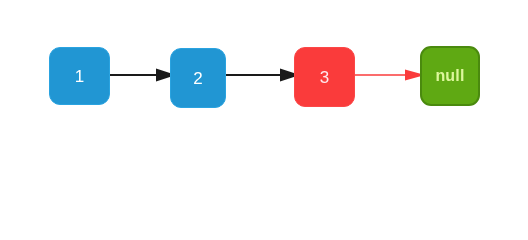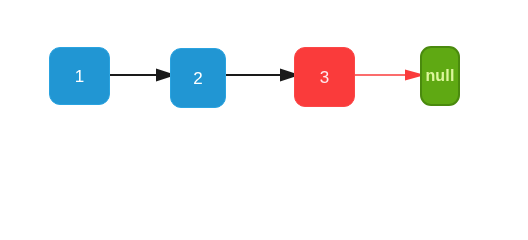--- a/index.html
+++ b/index.html
@@ -70,21 +70,21 @@
     height: 60px;
     background: #fa3b3b;
     border: 1px solid #fb4747;
   }
   #node-3 .node-label { color: #ffe9ee; }
 
   
   #node-null {
     left: 420px;
     top: 46px;
-    width: 40px;
+    width: 60px;
     height: 60px;
     background: #5fa913;
     border: 2px solid #4a8a0e;
   }
   #node-null .node-label {
     color: #ddf79c;
     font-size: 16px;
     font-weight: 700;
   }
 

